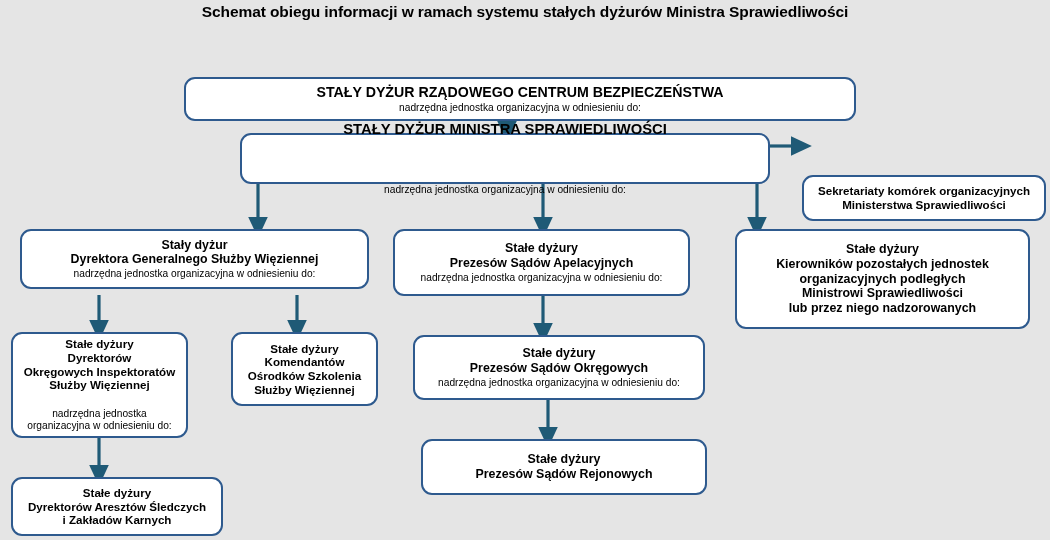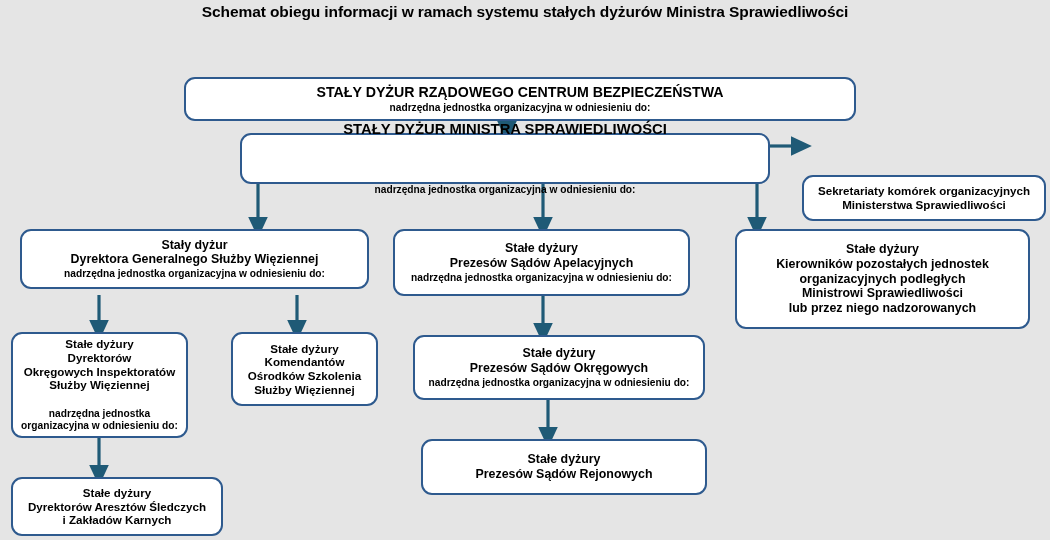--- a/index.html
+++ b/index.html
@@ -39,21 +39,21 @@
     text-align: center;
     color: #000000;
     padding: 2px 6px;
   }
   .node .head {
     font-weight: bold;
     line-height: 1.18;
     white-space: pre-line;
   }
   .node .sub {
-    font-weight: bold;
+    font-weight: normal;
     line-height: 1.2;
     white-space: pre-line;
     margin-top: 1px;
   }
   
   #connectors {
     position: absolute;
     left: 0;
     top: 0;
     width: 1050px;

